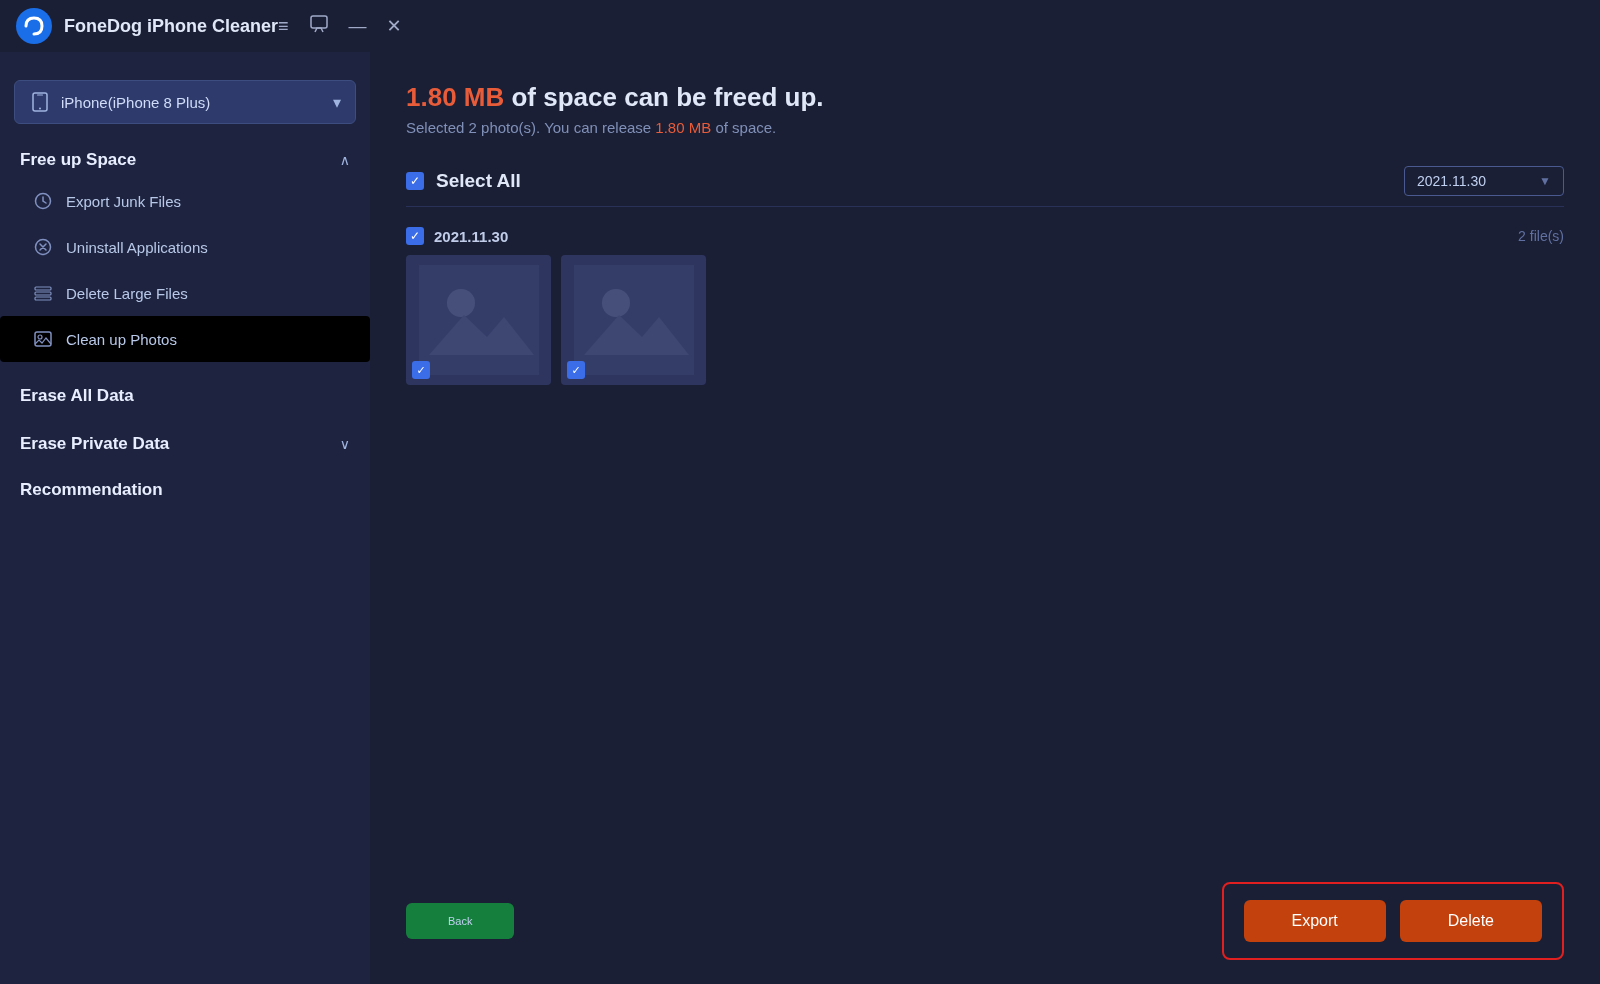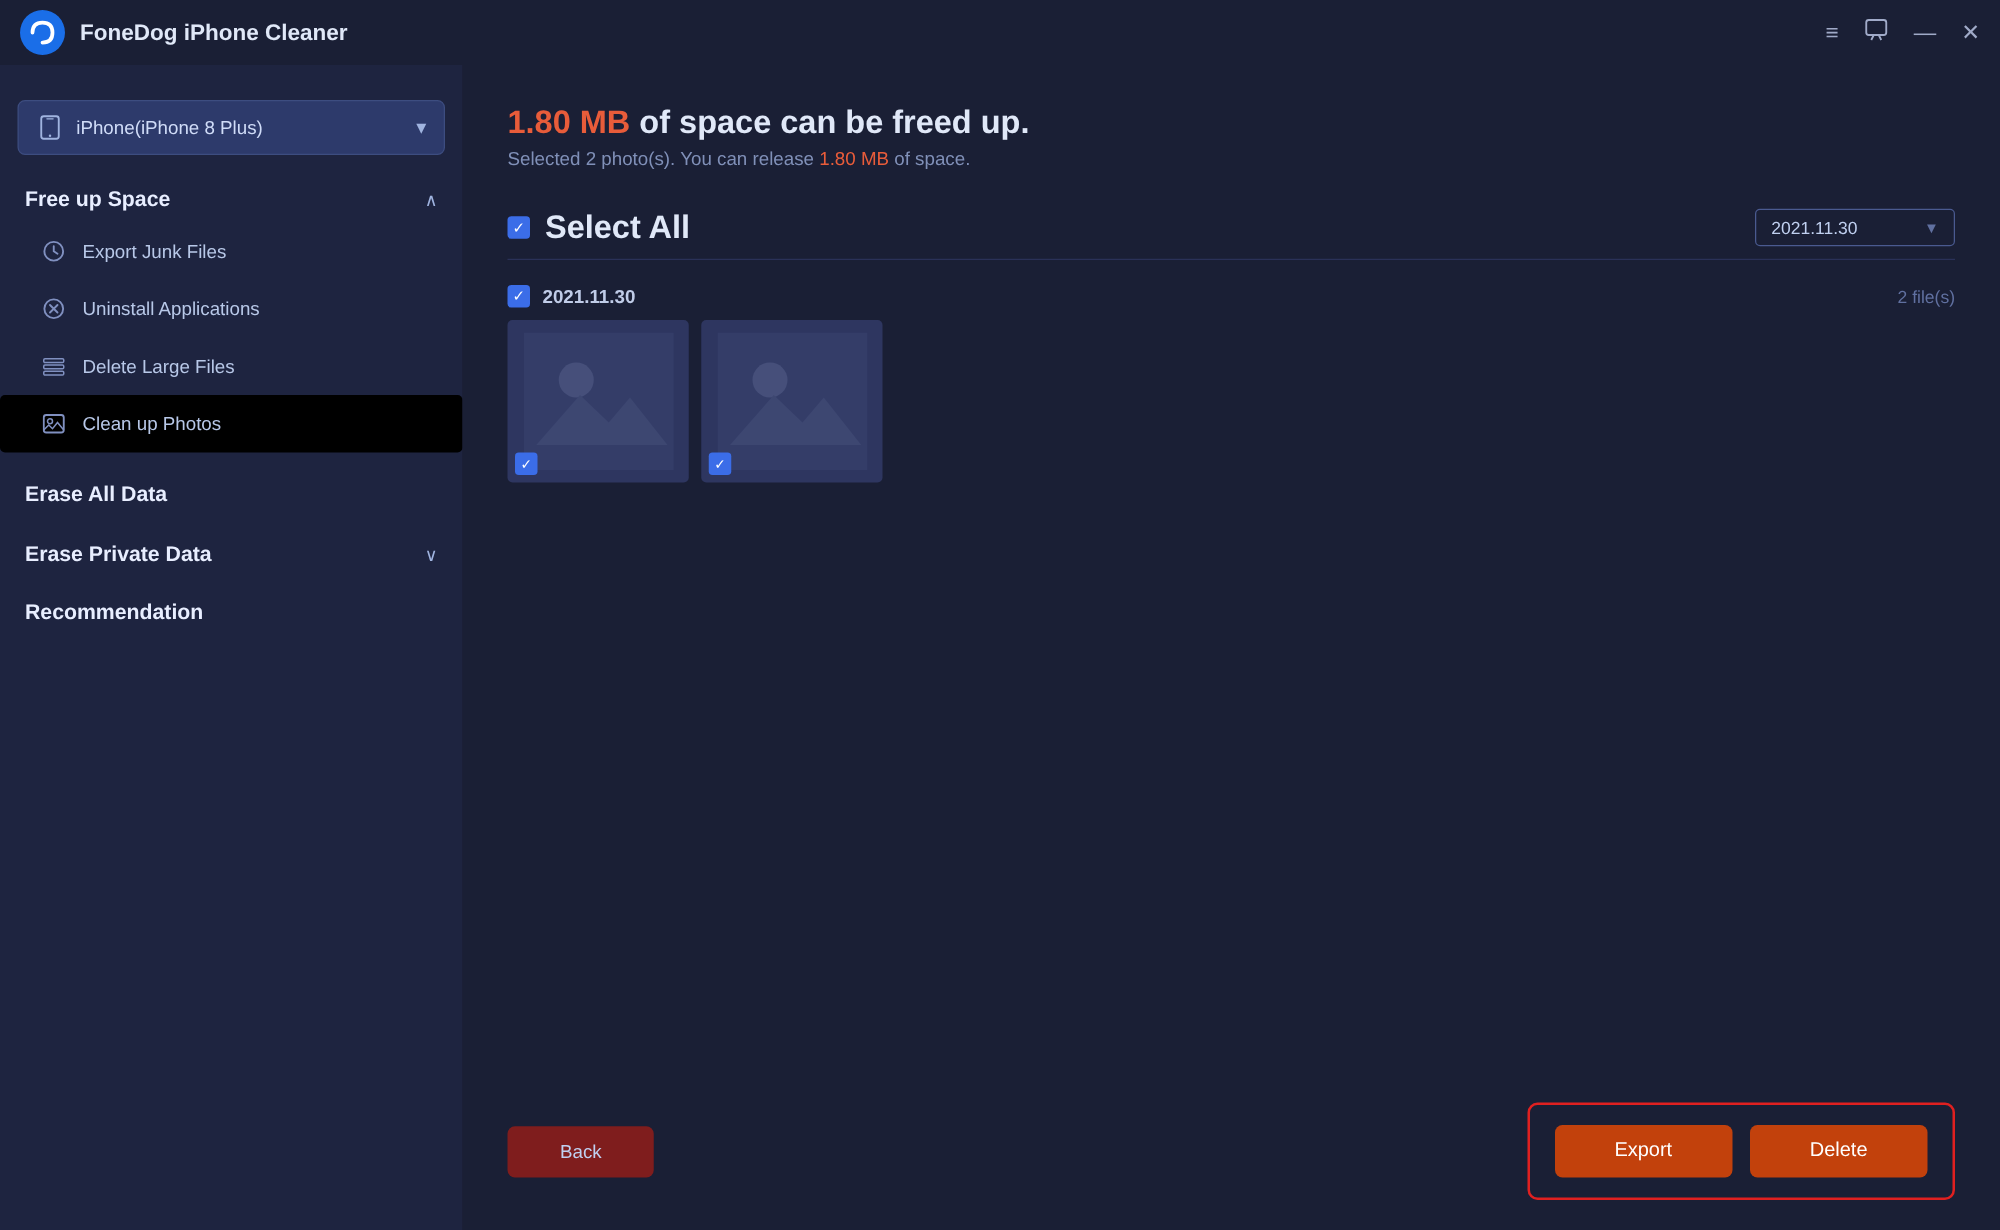--- a/index.html
+++ b/index.html
@@ -11,21 +11,20 @@
       color: #c8d0e8;
       overflow: hidden;
       display: flex;
       flex-direction: column;
     }
 
     
     .titlebar {
       display: flex;
       align-items: center;
-      justify-content: space-between;
       background: #1a1f35;
       padding: 0 16px;
       height: 52px;
       flex-shrink: 0;
     }
     .titlebar-left {
       display: flex;
       align-items: center;
       gap: 12px;
     }
@@ -200,21 +199,21 @@
       background: #3b6de8;
       border-radius: 3px;
       display: flex;
       align-items: center;
       justify-content: center;
       color: white;
       font-size: 12px;
       flex-shrink: 0;
     }
     .select-all-label {
-      font-size: 26px;
+      font-size: 19px;
       font-weight: 700;
       color: #e0e8f8;
     }
 
     .date-dropdown {
       display: flex;
       align-items: center;
       background: #1a1f35;
       border: 1px solid #4a5a90;
       border-radius: 4px;
@@ -303,26 +302,26 @@
     
     .bottom-bar {
       display: flex;
       align-items: center;
       justify-content: space-between;
       padding: 14px 0 20px 0;
       margin-top: auto;
       flex-shrink: 0;
     }
     .btn-back {
-      background: #7f1d1d;
+      background: #15803d;
       border: none;
       color: #c0d0f0;
       border-radius: 6px;
       padding: 12px 42px;
-      font-size: 15px;
+      font-size: 11px;
       cursor: pointer;
       text-align: right;
     }
     .bottom-right-actions {
       display: flex;
       gap: 14px;
       border: 2px solid #e02020;
       border-radius: 8px;
       padding: 16px 20px;
     }

